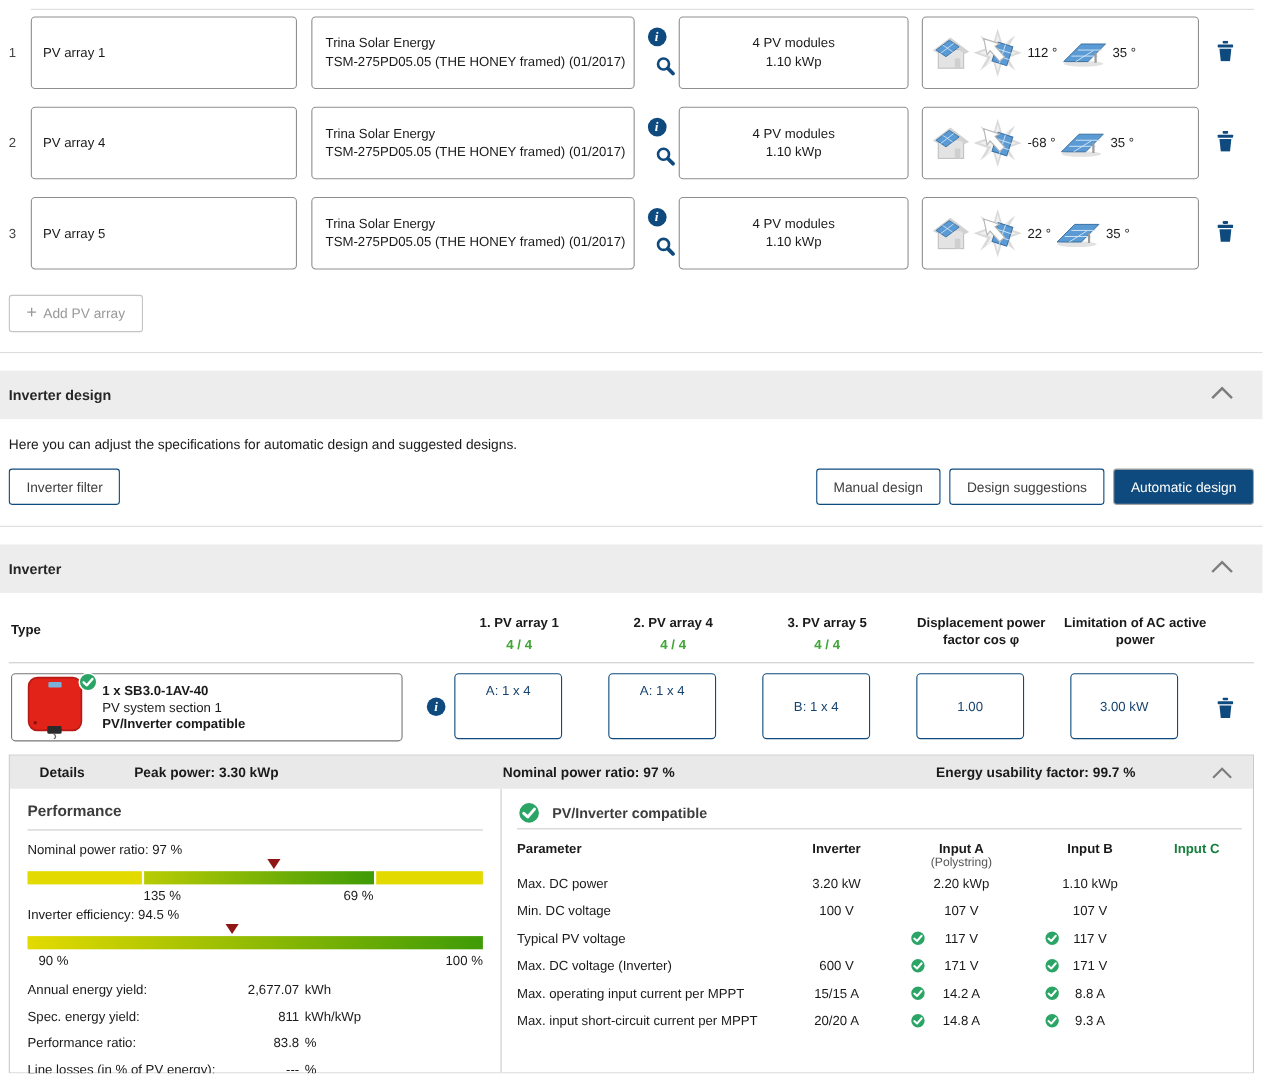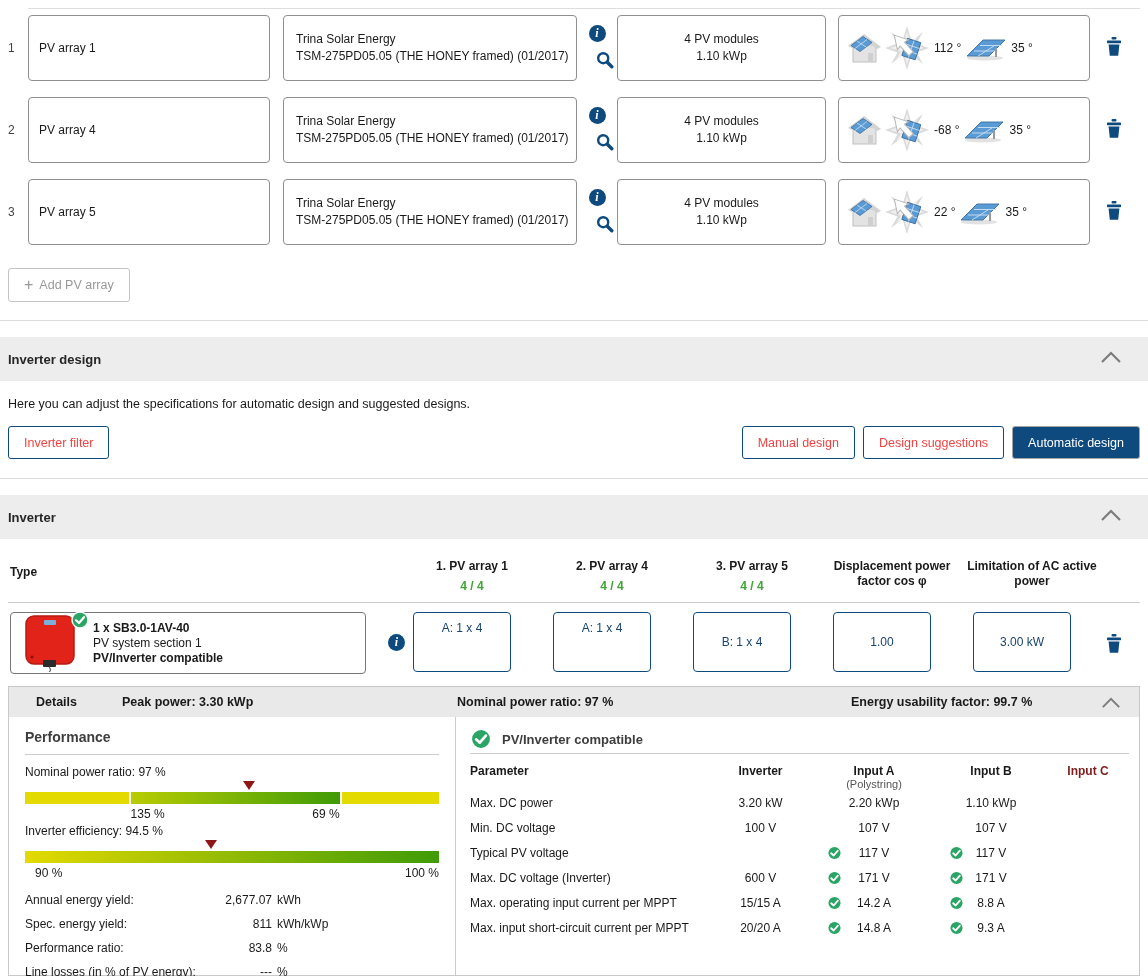--- a/index.html
+++ b/index.html
@@ -39,21 +39,21 @@
   .sec-bar { margin-top:16px; height:44px; background:#ededed; display:flex; align-items:center;
     padding:0 24px 0 8px; font-weight:bold; font-size:13px; color:#262626; }
   .sec-bar .spacer { flex:1; }
   .chev-btn { background:none; border:none; cursor:pointer; padding:2px; }
 
   .desc { margin:16px 8px 0; font-size:12.5px; }
 
   .btn-row { margin:15px 8px 0; display:flex; height:33px; }
   .btn { height:33px; padding:0 15px; border-radius:3px; font-size:12.5px;
     font-family:"Liberation Sans",sans-serif; cursor:pointer; }
-  .btn.outline { background:#fff; border:1px solid #0e4a7d; color:#ef4444; }
+  .btn.outline { background:#fff; border:1px solid #0e4a7d; color:#404040; }
   .btn.fill { background:#0e4a7d; border:1px solid #a3a3a3; color:#fff; }
   .btn-row .spacer { flex:1; }
   .btn + .btn { margin-left:8px; }
 
   
   .inv-header { position:relative; height:50px; margin:14px 8px 0; border-bottom:1px solid #ccc; }
   .inv-header .type { position:absolute; left:2px; top:12px; font-weight:bold; }
   .inv-col { position:absolute; top:6px; transform:translateX(-50%); width:150px; text-align:center; font-weight:bold; line-height:15px; }
   .inv-col .count { color:#3fa535; margin-top:5px; }
   .c1 { left:464px; } .c2 { left:604px; } .c3 { left:744px; } .c4 { left:884px; } .c5 { left:1024px; }
@@ -101,21 +101,21 @@
   .sunit { margin-left:5px; }
 
   .compat { flex:1; padding:8px 10px 0 14px; }
   .status-row { display:flex; align-items:center; gap:10px; height:28px; font-weight:bold; font-size:13px; color:#3d3d3d; }
   .ct-head { display:flex; font-weight:bold; margin-top:8px; align-items:flex-start; }
   .ct-row { display:flex; align-items:center; height:25px; }
   .c-param { flex:1; white-space:nowrap; }
   .c-inv { width:105px; text-align:center; flex:none; }
   .c-a { width:122px; text-align:center; flex:none; }
   .c-b { width:112px; text-align:center; flex:none; }
-  .c-c { width:82px; text-align:center; flex:none; color:#7f1d1d; }
+  .c-c { width:82px; text-align:center; flex:none; color:#15803d; }
   .sub { font-weight:normal; font-size:11px; color:#555; }
   .cellv { position:relative; }
   .cellv .chk { position:absolute; left:14px; top:50%; transform:translateY(-50%); line-height:0; }
 </style>
 </head>
 <body>
 
 <svg width="0" height="0" style="position:absolute">
   <defs>
     <g id="trash-g">

